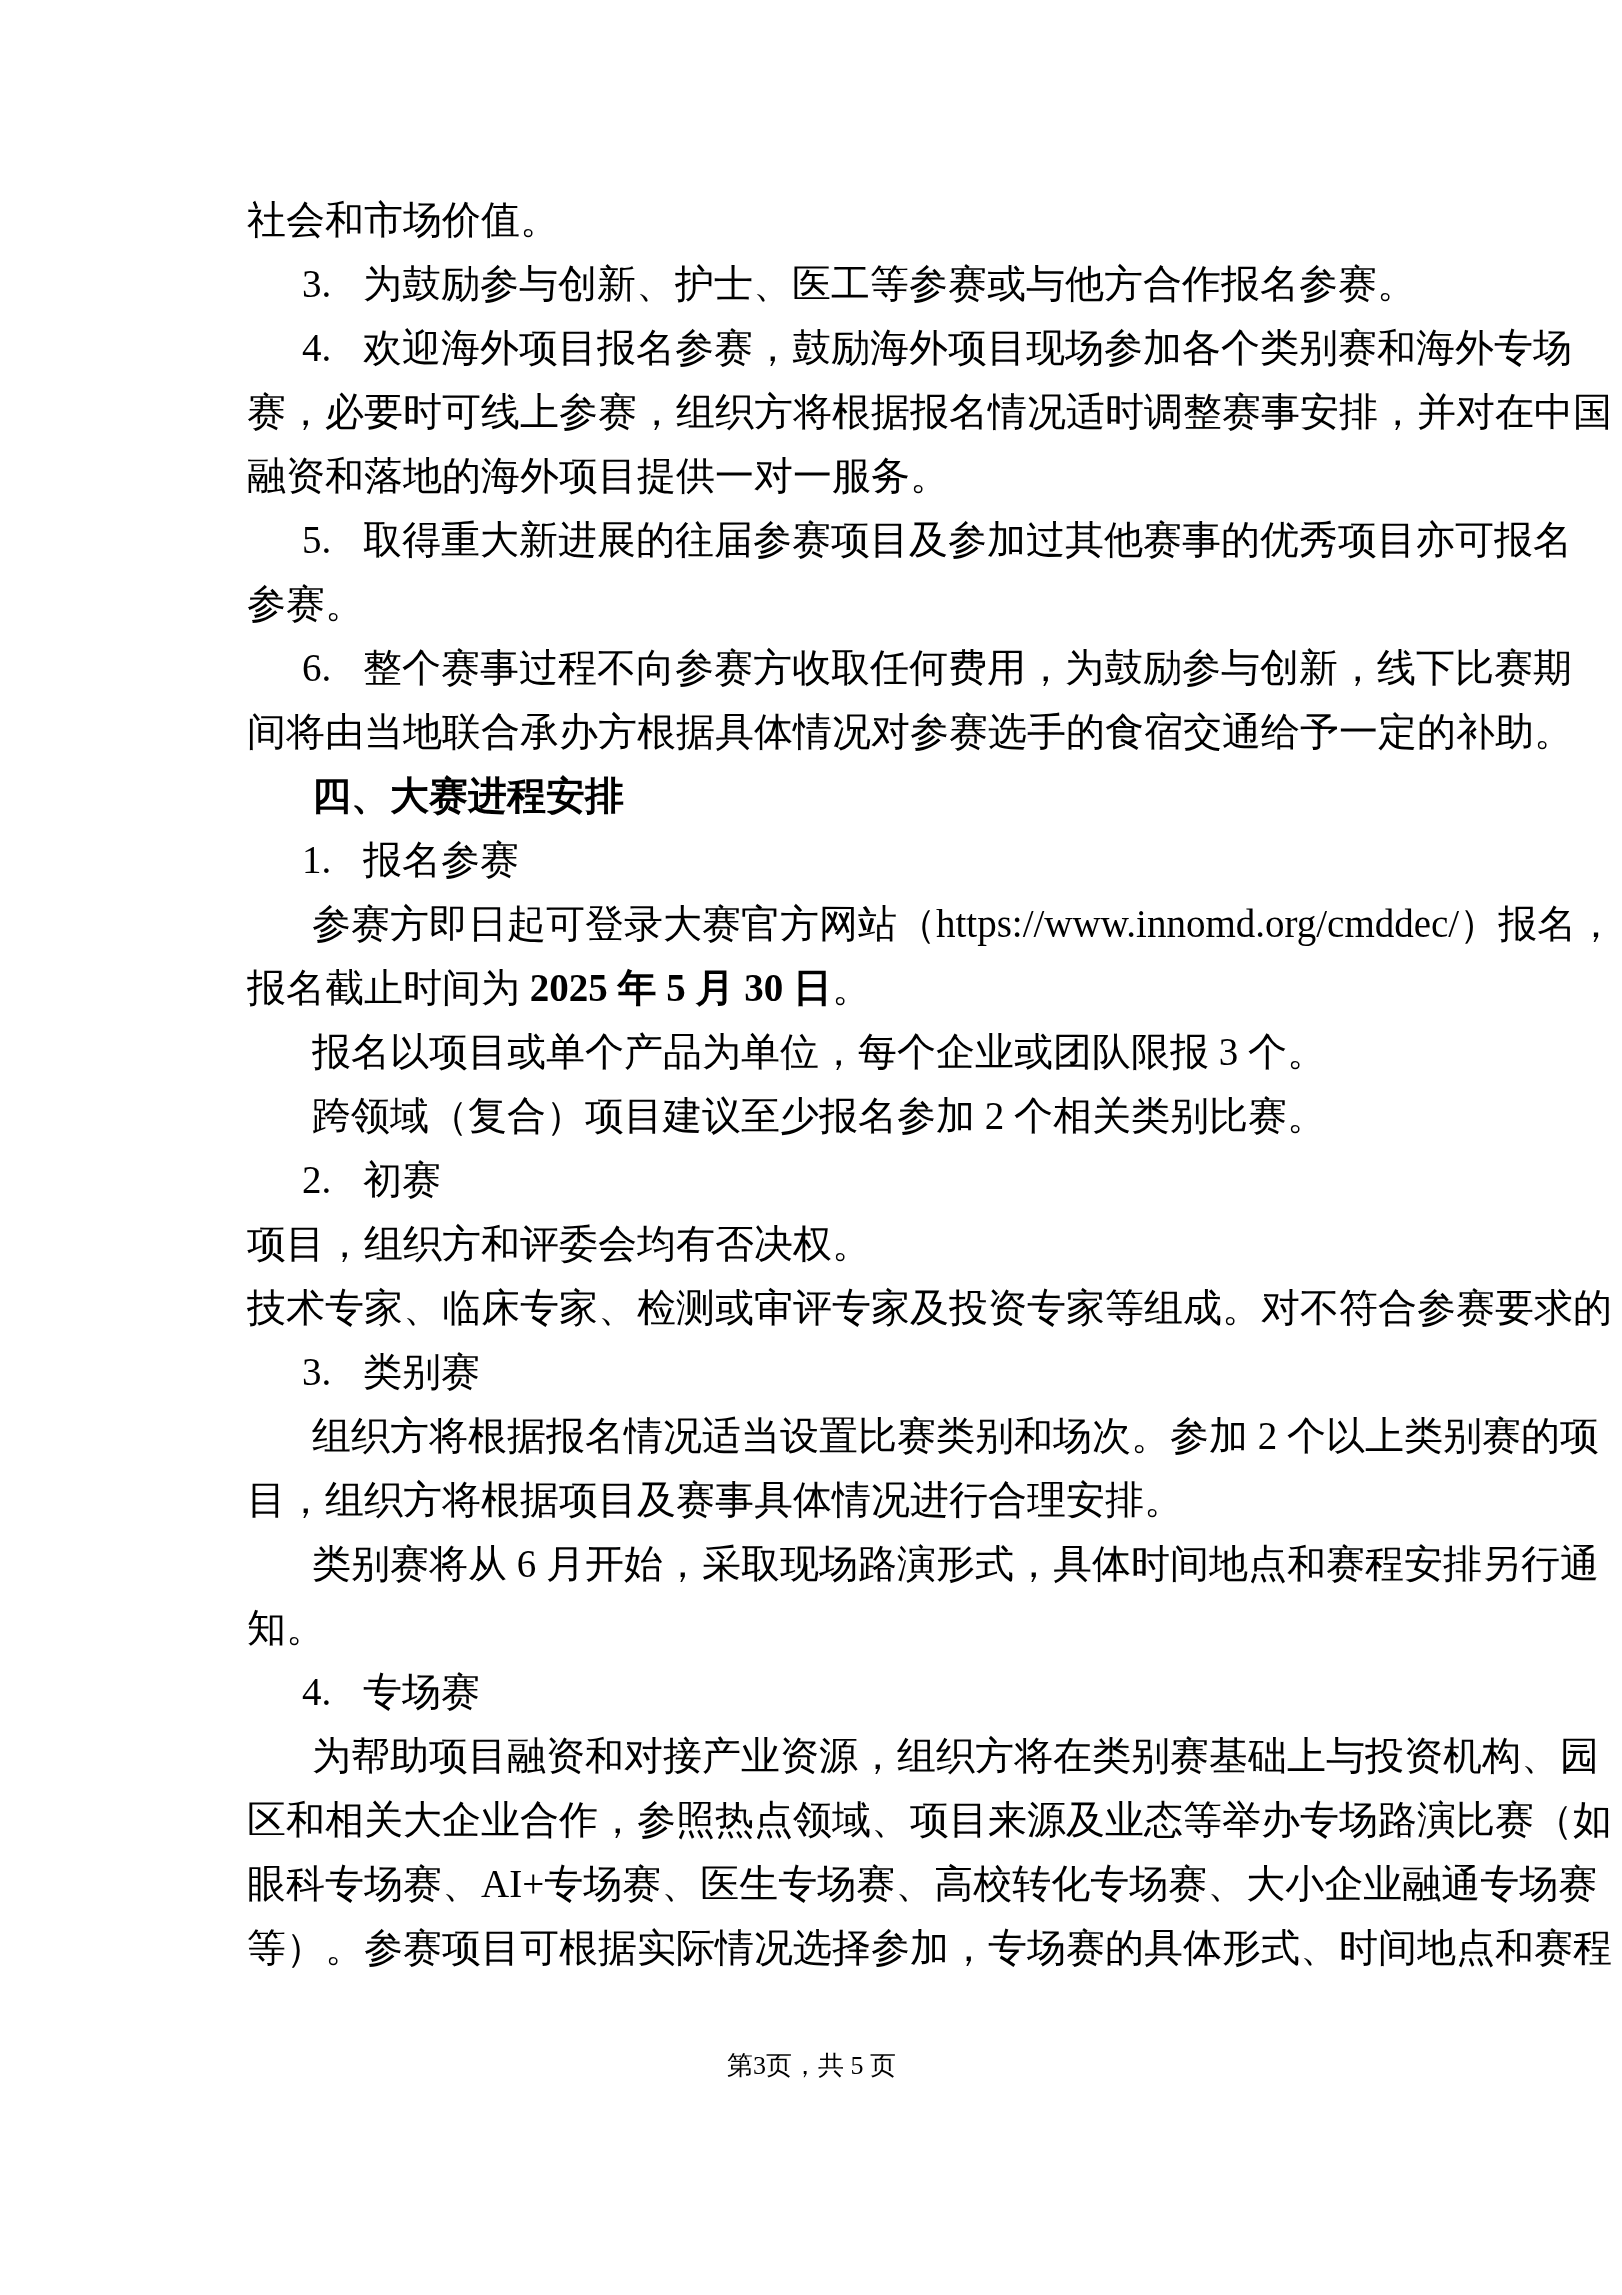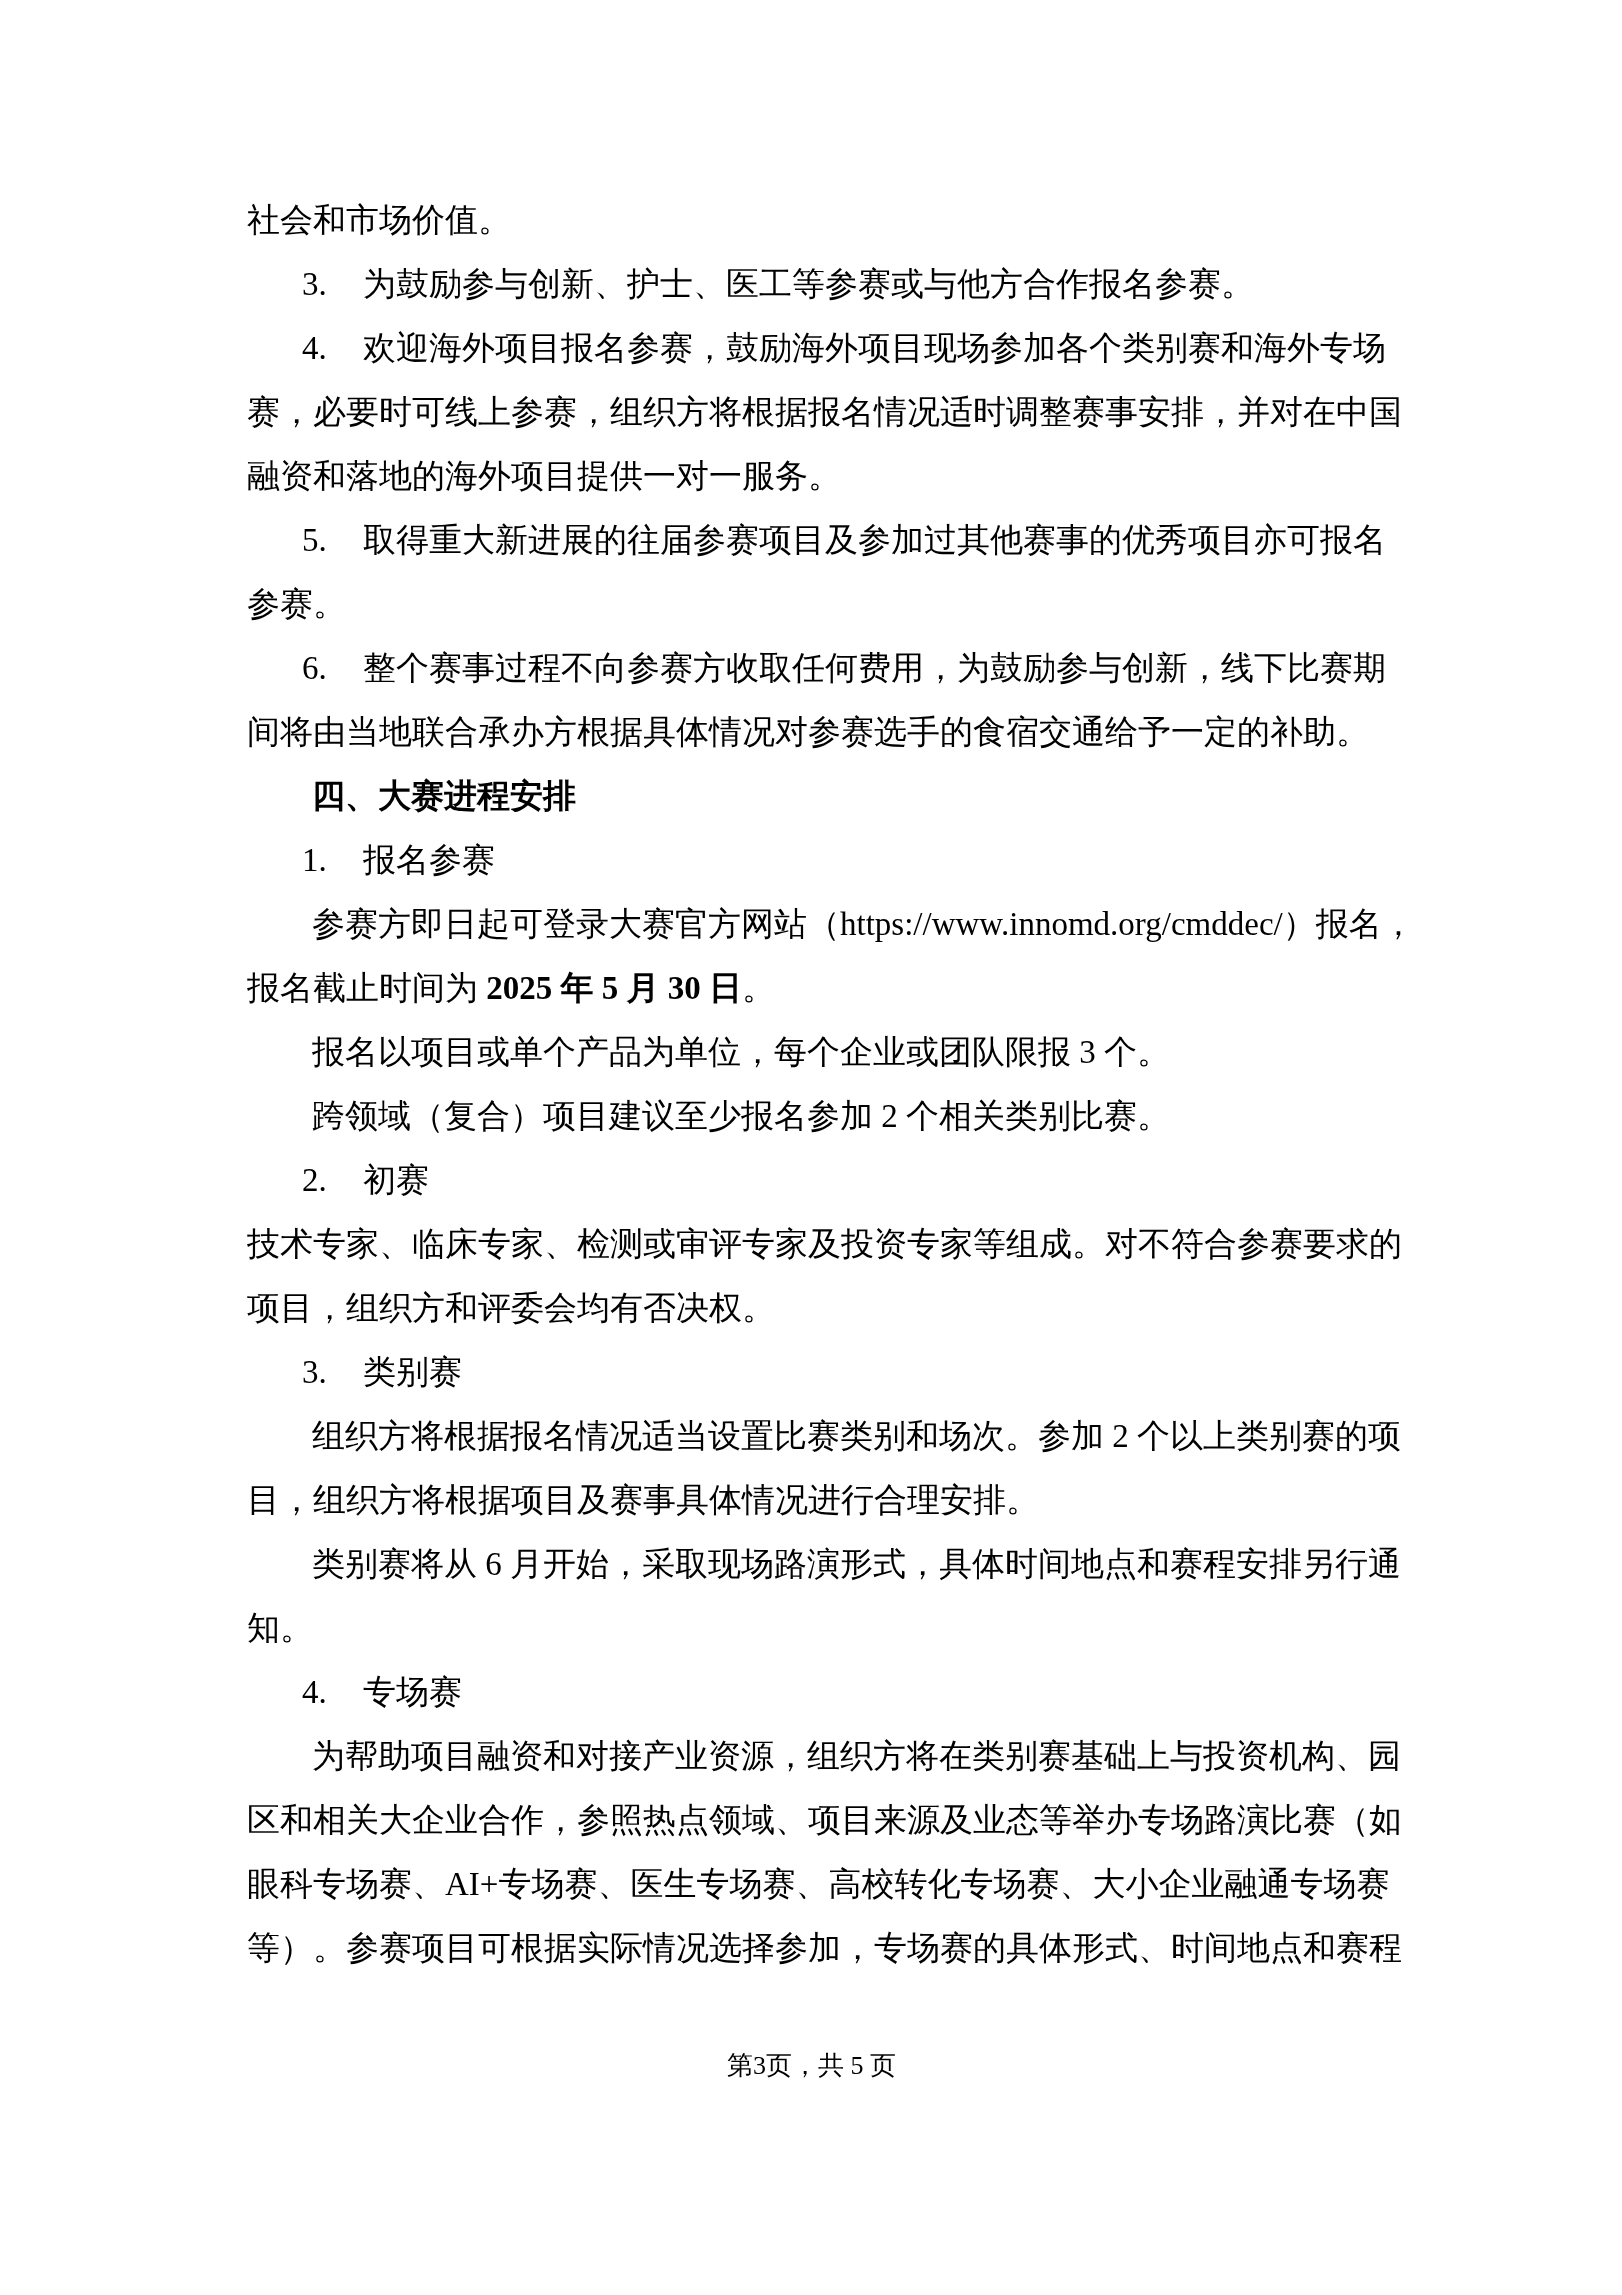--- a/index.html
+++ b/index.html
@@ -15,21 +15,21 @@
   }
   .content {
     position: absolute;
     left: 247px;
     top: 188px;
     width: 1130px;
   }
   .line {
     height: 64px;
     line-height: 64px;
-    font-size: 33px;
+    font-size: 39px;
     white-space: nowrap;
   }
   .ind-para { padding-left: 65px; }
   .heading {
     padding-left: 65px;
     font-weight: bold;
     font-family: "Liberation Sans", "DejaVu Sans", sans-serif;
   }
   .num {
     display: inline-block;
@@ -61,22 +61,22 @@
       <div class="line"><span>参赛。</span></div>
       <div class="line"><span class="num">6.</span><span>整个赛事过程不向参赛方收取任何费用，为鼓励参与创新，线下比赛期</span></div>
       <div class="line"><span>间将由当地联合承办方根据具体情况对参赛选手的食宿交通给予一定的补助。</span></div>
       <div class="line heading"><span class="seg-bold">四、大赛进程安排</span></div>
       <div class="line"><span class="num">1.</span><span>报名参赛</span></div>
       <div class="line ind-para"><span>参赛方即日起可登录大赛官方网站（https://www.innomd.org/cmddec/）报名，</span></div>
       <div class="line"><span>报名截止时间为 </span><span class="seg-bold">2025 年 5 月 30 日</span><span>。</span></div>
       <div class="line ind-para"><span>报名以项目或单个产品为单位，每个企业或团队限报 3 个。</span></div>
       <div class="line ind-para"><span>跨领域（复合）项目建议至少报名参加 2 个相关类别比赛。</span></div>
       <div class="line"><span class="num">2.</span><span>初赛</span></div>
+      <div class="line"><span>项目，组织方和评委会均有否决权。</span></div>
       <div class="line"><span>技术专家、临床专家、检测或审评专家及投资专家等组成。对不符合参赛要求的</span></div>
-      <div class="line"><span>项目，组织方和评委会均有否决权。</span></div>
       <div class="line"><span class="num">3.</span><span>类别赛</span></div>
       <div class="line ind-para"><span>组织方将根据报名情况适当设置比赛类别和场次。参加 2 个以上类别赛的项</span></div>
       <div class="line"><span>目，组织方将根据项目及赛事具体情况进行合理安排。</span></div>
       <div class="line ind-para"><span>类别赛将从 6 月开始，采取现场路演形式，具体时间地点和赛程安排另行通</span></div>
       <div class="line"><span>知。</span></div>
       <div class="line"><span class="num">4.</span><span>专场赛</span></div>
       <div class="line ind-para"><span>为帮助项目融资和对接产业资源，组织方将在类别赛基础上与投资机构、园</span></div>
       <div class="line"><span>区和相关大企业合作，参照热点领域、项目来源及业态等举办专场路演比赛（如</span></div>
       <div class="line"><span>眼科专场赛、AI+专场赛、医生专场赛、高校转化专场赛、大小企业融通专场赛</span></div>
       <div class="line"><span>等）。参赛项目可根据实际情况选择参加，专场赛的具体形式、时间地点和赛程</span></div>

